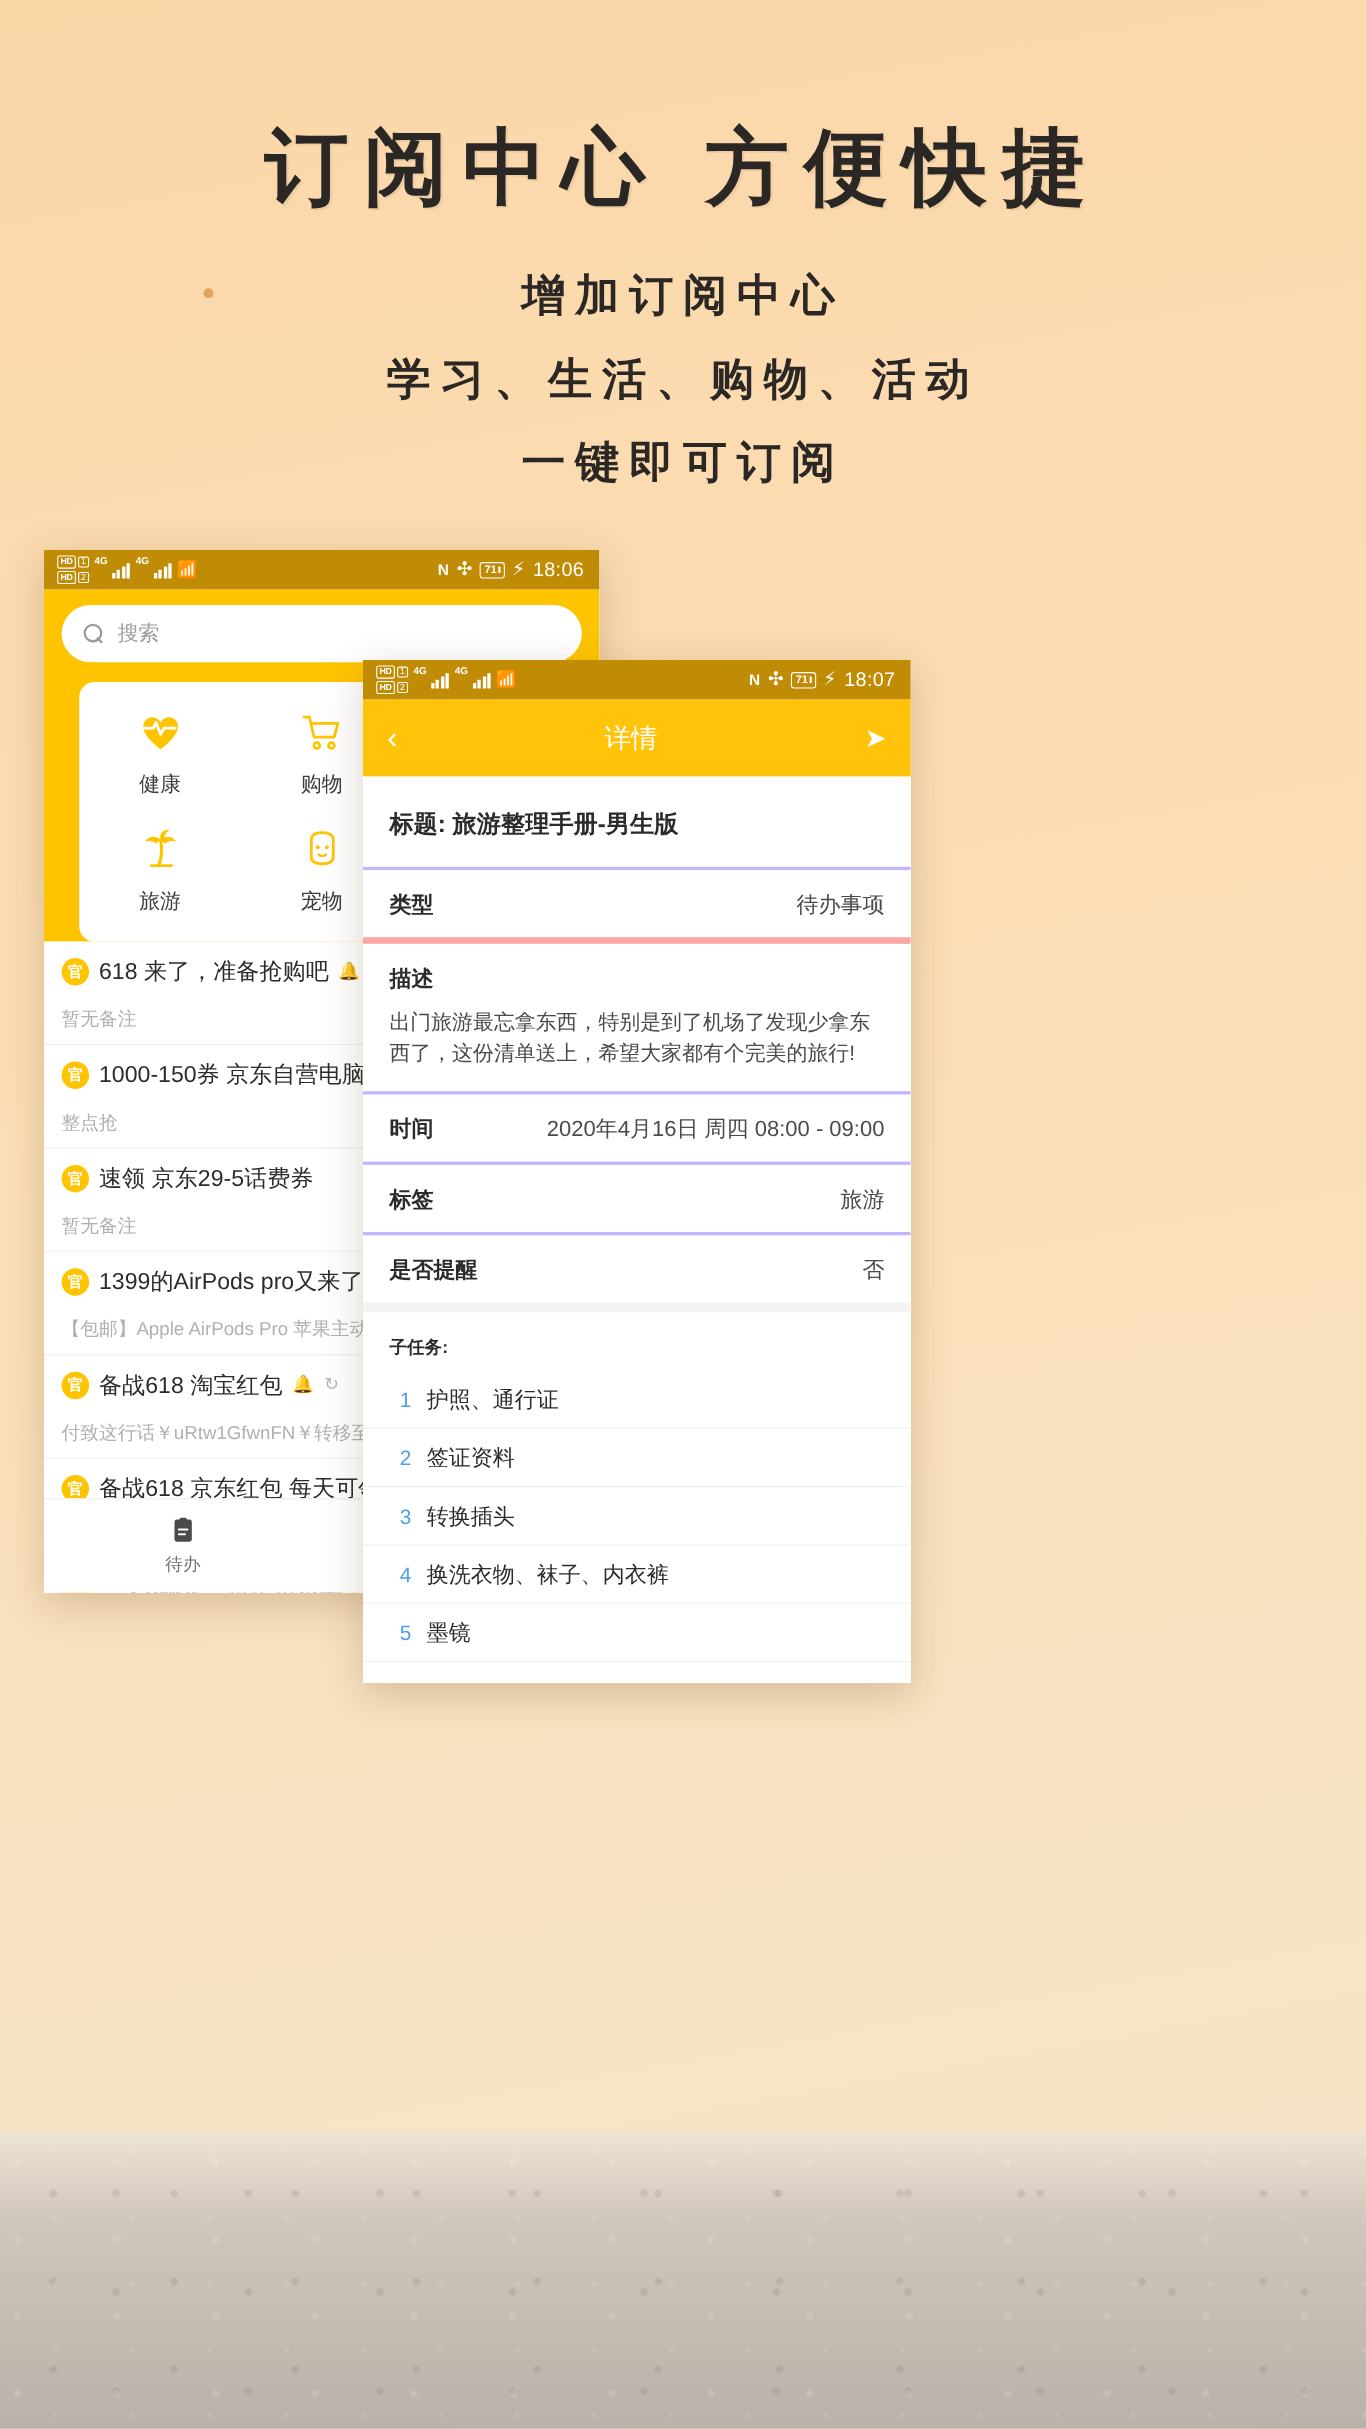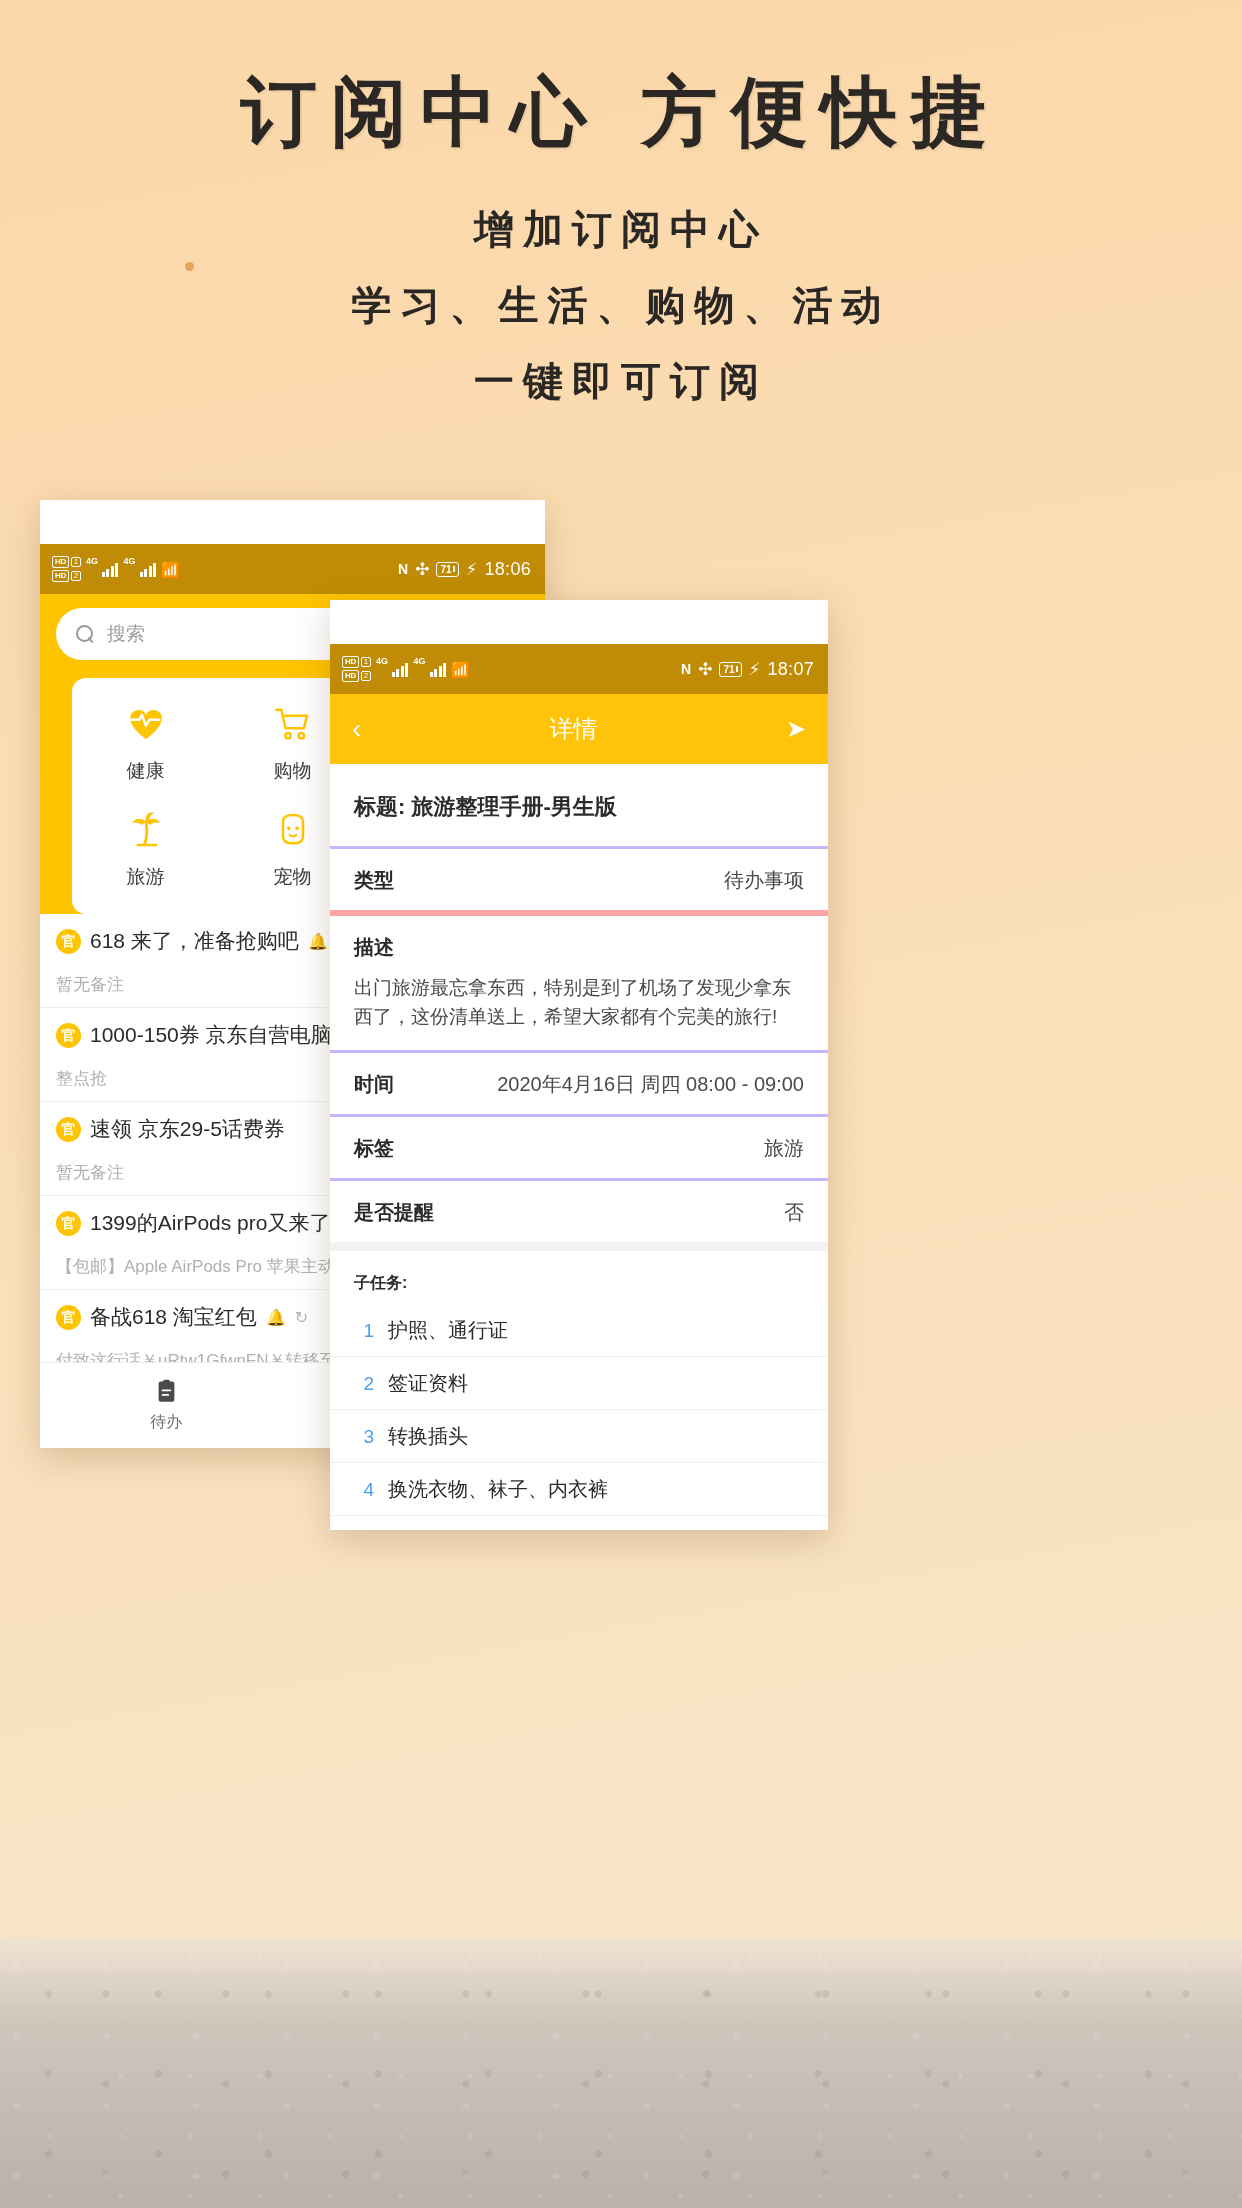--- a/index.html
+++ b/index.html
@@ -9,21 +9,21 @@
     background: linear-gradient(170deg, #fbd7a8 0%, #fbdcb2 28%, #fae0bb 55%, #f8e3c4 78%, #f6e6cd 100%);
     position: relative;
     overflow: hidden;
   }
 
   
   .promo {
     position: absolute;
     top: 0; left: 0; right: 0;
     text-align: center;
-    padding-top: 70px;
+    padding-top: 110px;
   }
   .promo-title {
     font-size: 76px;
     font-weight: 900;
     color: #2a2724;
     letter-spacing: 14px;
     line-height: 1.1;
     font-family: "DejaVu Sans", "Liberation Sans", sans-serif;
     text-shadow: 2px 2px 0 rgba(0,0,0,0.06);
   }
@@ -69,28 +69,27 @@
     position: absolute;
     background: #ffffff;
     overflow: hidden;
     box-shadow: 0 10px 34px rgba(90,60,20,.22);
   }
   .phone-left  { left: 40px;  top: 500px; width: 505px;  height: 948px; }
   .phone-right { left: 330px; top: 600px; width: 498px;  height: 930px; z-index: 5; }
 
   
   .statusbar {
-    height: 50px;
+    height: 36px;
     background: #c08c05;
     display: flex;
     align-items: center;
     justify-content: space-between;
     padding: 0 14px 0 12px;
     color: #fff;
-    margin-top: 44px;
   }
   .sb-left { display: flex; align-items: center; gap: 5px; }
   .hd-stack { display: flex; flex-direction: column; gap: 2px; }
   .hd-row { display: flex; align-items: center; gap: 2px; }
   .hd-box {
     font-size: 8px; font-weight: 700; line-height: 1;
     border: 1.2px solid #fff; border-radius: 2px;
     padding: 1px 2px; letter-spacing: -.3px;
   }
   .hd-num {

